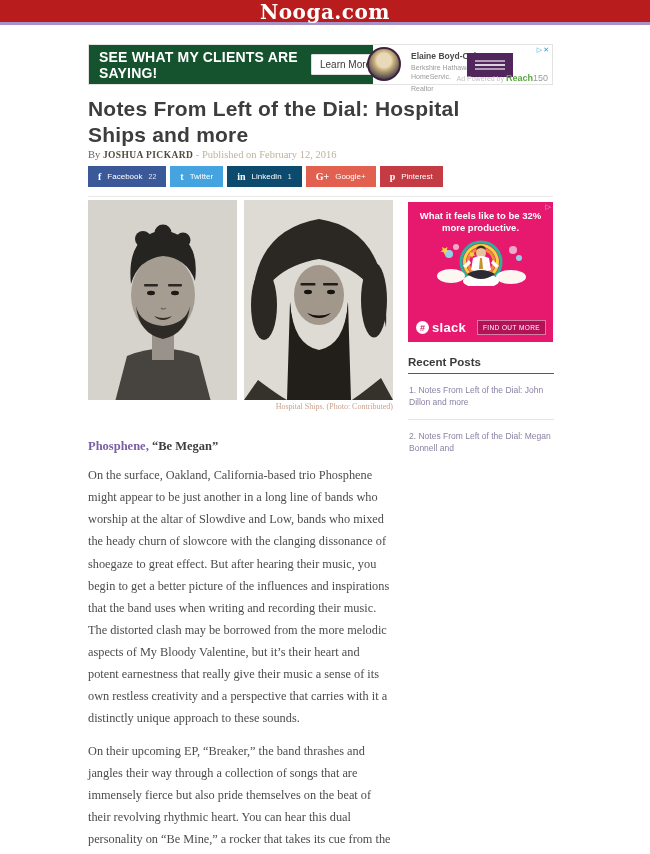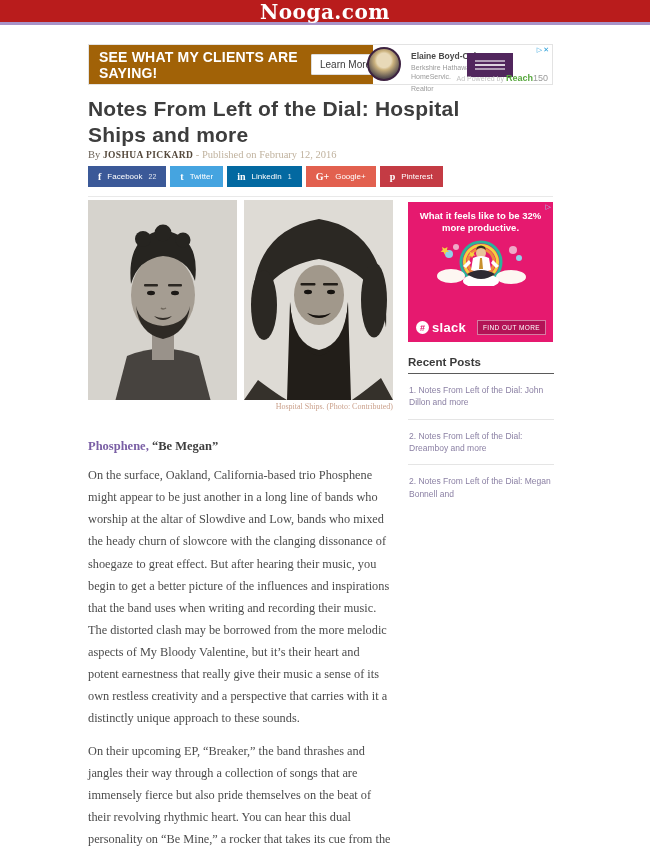--- a/index.html
+++ b/index.html
@@ -74,21 +74,21 @@
   .recent-item:last-child { border-bottom:none; }
 </style>
 </head>
 <body>
 
 <div class="header" style="background-color: #b91c1c;">
   <a class="logo">Nooga.com</a>
 </div>
 
 <div class="banner">
-  <div class="banner-left" style="background-color: #a16207;">
+  <div class="banner-left" style="background-color: #14532d;">
     <div class="banner-headline">SEE WHAT MY CLIENTS ARE SAYING!</div>
     <button class="learn-more">Learn More</button>
   </div>
   <div class="banner-photo"></div>
   <div class="banner-person">
     <div class="banner-name">Elaine Boyd-Osby</div>
     <div class="banner-sub">Berkshire Hathaway HomeServic.</div>
     <div class="banner-sub">Realtor</div>
   </div>
   <div class="bh-logo">
@@ -107,21 +107,21 @@
 <div class="share">
   <div class="share-btn" style="background-color: rgb(59, 89, 152);">
     <span class="s-icon">f</span>
     <span>Facebook</span>
     <span class="s-count">22</span>
   </div>
   <div class="share-btn" style="background-color: rgb(69, 164, 224);">
     <span class="s-icon">t</span>
     <span>Twitter</span>
   </div>
-  <div class="share-btn" style="background-color: #0369a1;">
+  <div class="share-btn" style="background-color: #0c4a6e;">
     <span class="s-icon">in</span>
     <span>LinkedIn</span>
     <span class="s-count">1</span>
   </div>
   <div class="share-btn" style="background-color: rgb(226, 96, 79);">
     <span class="s-icon">G+</span>
     <span>Google+</span>
   </div>
   <div class="share-btn" style="background-color: rgb(196, 59, 68);">
     <span class="s-icon">p</span>
@@ -209,16 +209,15 @@
         <span class="slack-word">slack</span>
       </div>
       <button class="slack-cta">FIND OUT MORE</button>
     </div>
     <div class="slack-adchoice">▷</div>
   </div>
 
   <div class="recent">
     <div class="recent-h">Recent Posts</div>
     <div class="recent-item">1. Notes From Left of the Dial: John Dillon and more</div>
-    <div class="recent-item">2. Notes From Left of the Dial: Dreamboy and more</div>
     <div class="recent-item">2. Notes From Left of the Dial: Megan Bonnell and</div>
   </div>
 </div>
 
 </body></html>

